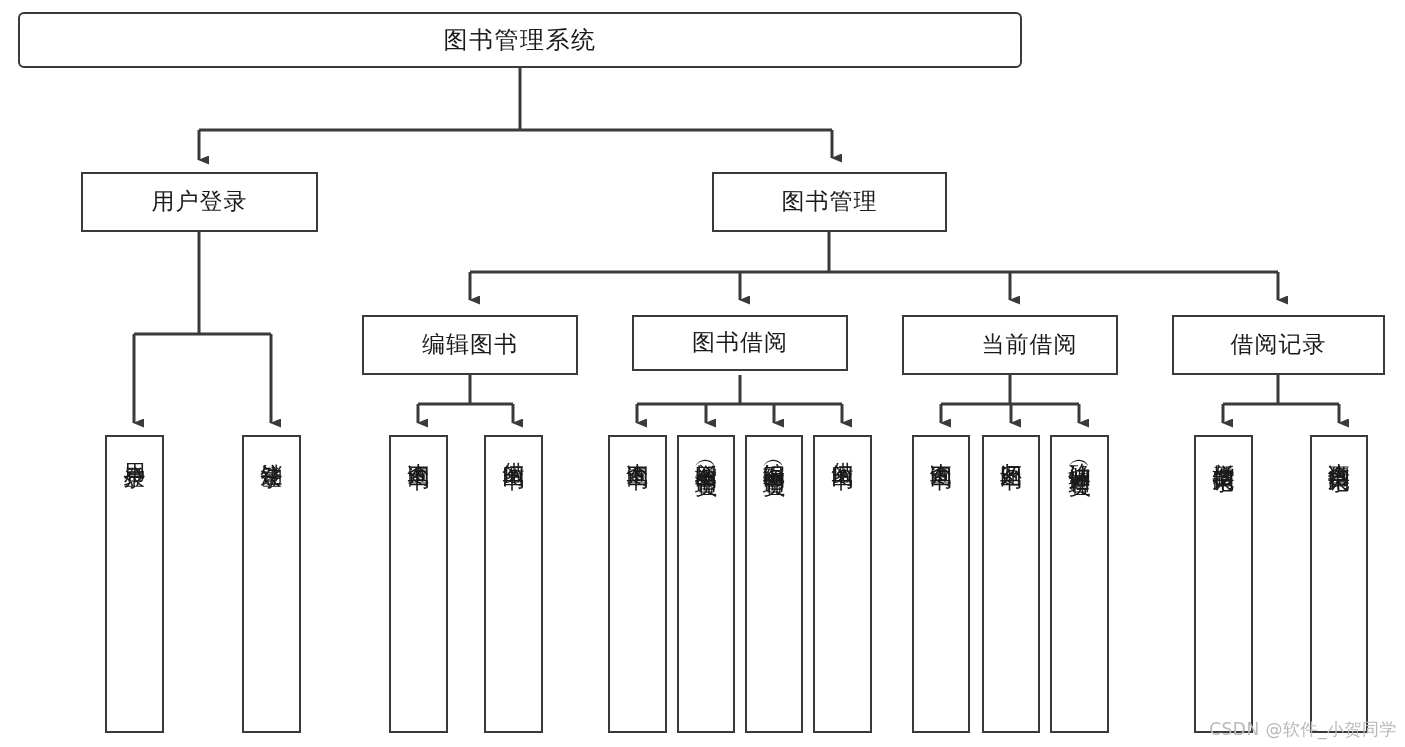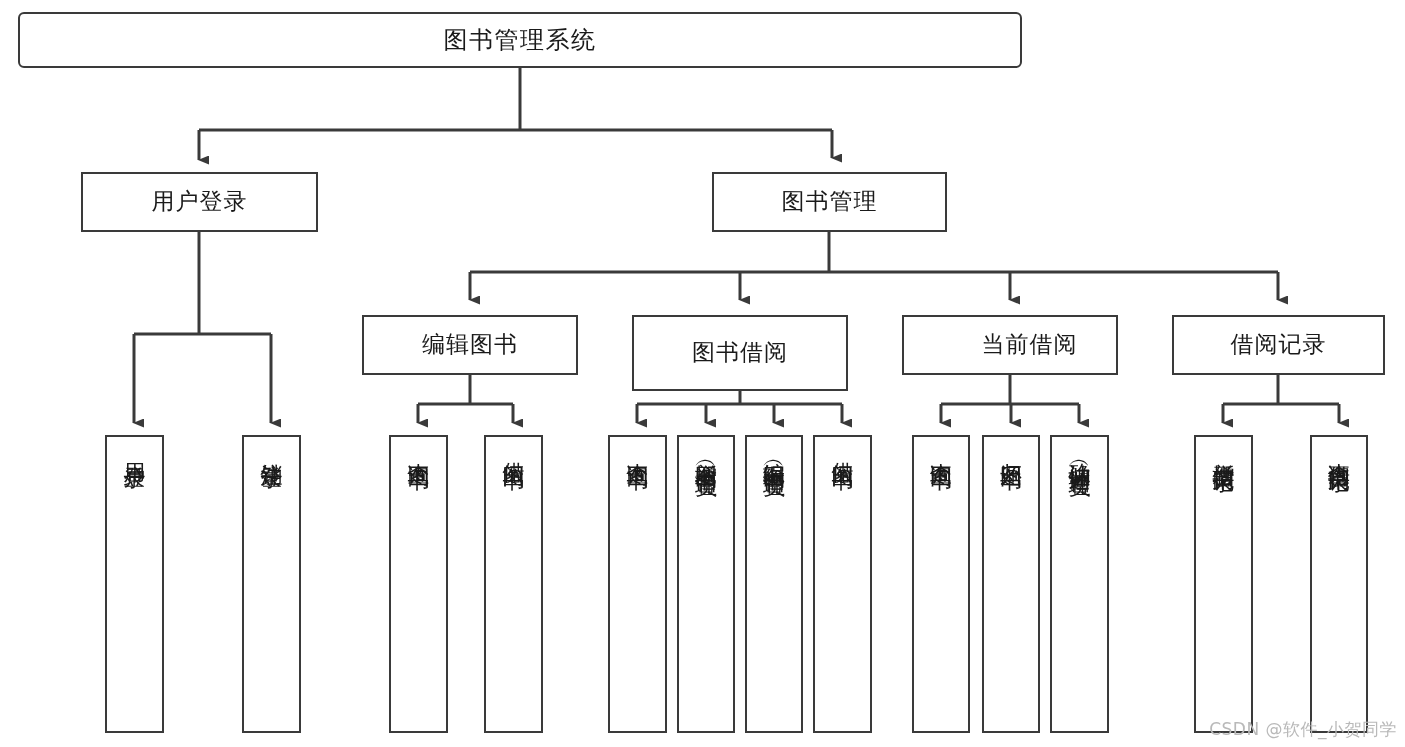--- a/index.html
+++ b/index.html
@@ -140,21 +140,21 @@
   <div class="node horiz" style="left:81px; top:172px; width:237px; height:60px;">
     <span class="lbl">用户登录</span>
   </div>
   <div class="node horiz" style="left:712px; top:172px; width:235px; height:60px;">
     <span class="lbl">图书管理</span>
   </div>
 
   <div class="node horiz" style="left:362px; top:315px; width:216px; height:60px;">
     <span class="lbl">编辑图书</span>
   </div>
-  <div class="node horiz" style="left:632px; top:315px; width:216px; height:76px;">
+  <div class="node horiz" style="left:632px; top:315px; width:216px; height:56px;">
     <span class="lbl">图书借阅</span>
   </div>
   <div class="node horiz" style="left:902px; top:315px; width:216px; height:60px;padding-left:39px;">
     <span class="lbl">当前借阅</span>
   </div>
   <div class="node horiz" style="left:1172px; top:315px; width:213px; height:60px;">
     <span class="lbl">借阅记录</span>
   </div>
 
   <div class="node vert" style="left:105px; top:435px; width:59px; height:298px;">

